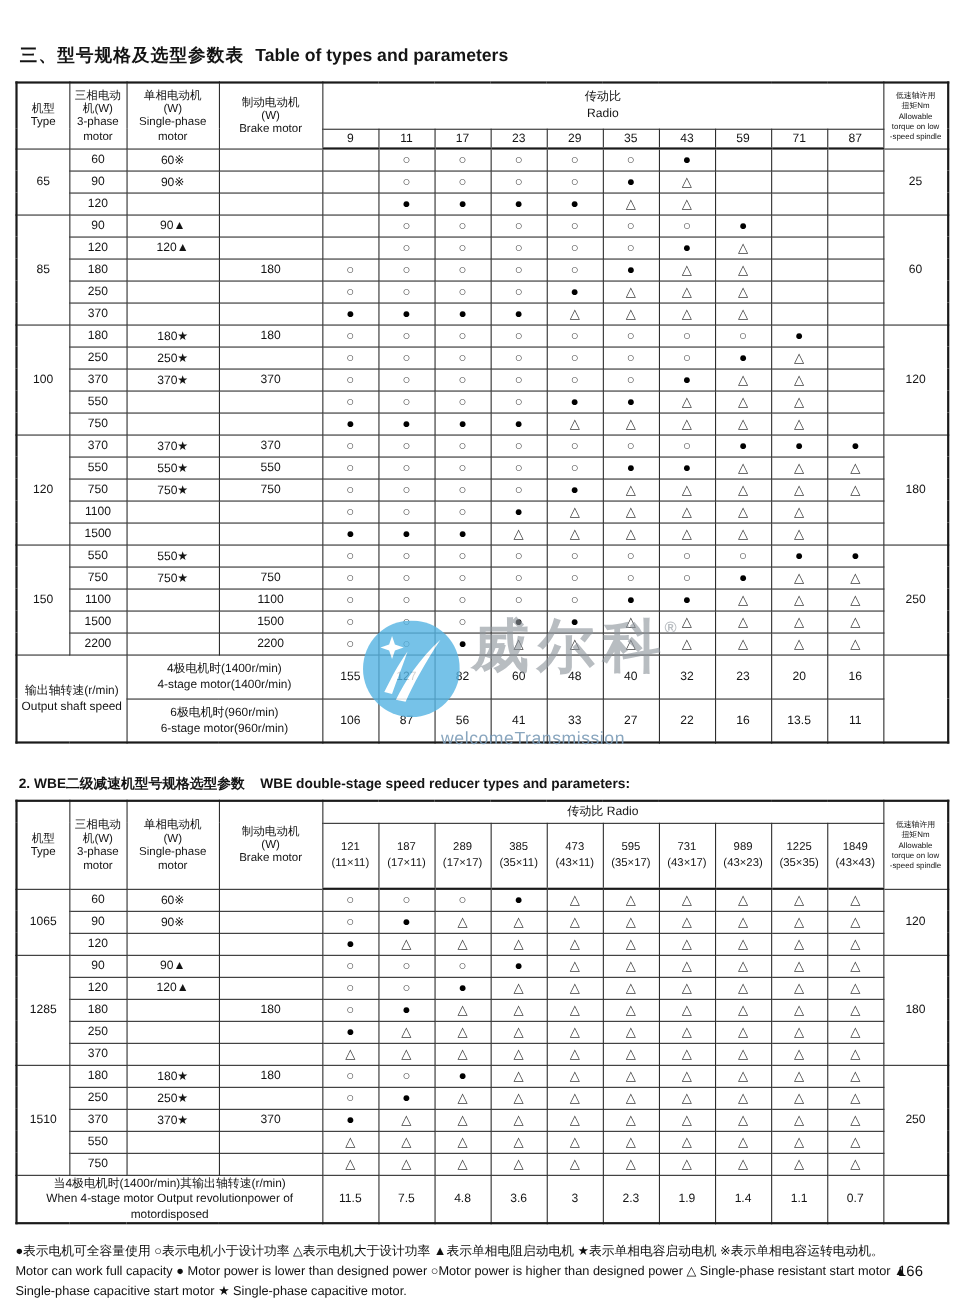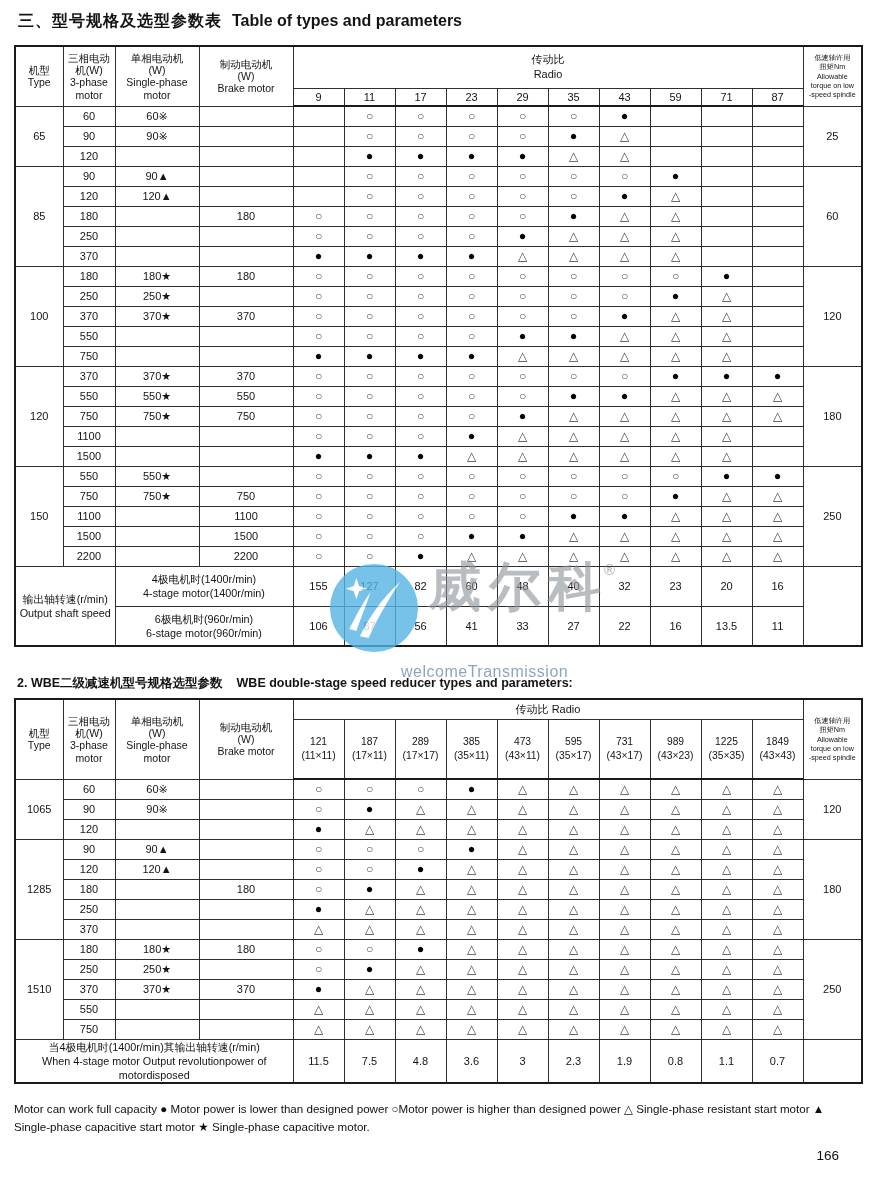--- a/index.html
+++ b/index.html
@@ -1,21 +1,21 @@
 <!DOCTYPE html>
 <html><head>
 <meta charset="utf-8">
 <style>
   html,body{margin:0;padding:0;}
   body{
     width:875px;height:1191px;background:#ffffff;color:#141414;
     font-family:"Liberation Sans","DejaVu Sans",sans-serif;
     -webkit-font-smoothing:antialiased;
   }
-  .page{position:relative;width:875px;height:1191px;box-sizing:border-box;padding:9px 14px 0 14px;overflow:hidden;}
+  .page{position:relative;width:875px;height:1191px;box-sizing:border-box;padding:38px 14px 0 14px;overflow:hidden;}
   .title{font-size:16px;font-weight:bold;margin:2px 0 13px 4px;letter-spacing:1px;}
   .title .title-en{margin-left:10px;letter-spacing:0px;}
   .caption{font-size:12.5px;font-weight:bold;margin:0 0 6px 3px;}
   .caption .cap-en{margin-left:14px;}
   .caption.second{margin-top:28px;}
 
   table{border-collapse:collapse;table-layout:fixed;width:847px;border:2px solid #1a1a1a;}
   th,td{border:1px solid #2e2e2e;padding:0;text-align:center;vertical-align:middle;font-weight:normal;overflow:hidden;}
   thead th{border-bottom-width:1px;}
   #t1 thead tr:last-child th, #t2 thead tr:last-child th{border-bottom:2px solid #1a1a1a;}
@@ -776,29 +776,30 @@
           <td colspan="4" class="speed-label">当4极电机时(1400r/min)其输出轴转速(r/min)
 When 4-stage motor Output revolutionpower of
 motordisposed</td>
           <td class="num">11.5</td>
           <td class="num">7.5</td>
           <td class="num">4.8</td>
           <td class="num">3.6</td>
           <td class="num">3</td>
           <td class="num">2.3</td>
           <td class="num">1.9</td>
-          <td class="num">0.8</td>
+          <td class="num">1.4</td>
           <td class="num">1.1</td>
           <td class="num">0.7</td>
           <td></td>
         </tr>
       </tbody>
     </table>
 
   <div class="legend">
+    <div>●表示电机可全容量使用 ○表示电机小于设计功率 △表示电机大于设计功率 ▲表示单相电阻启动电机 ★表示单相电容启动电机 ※表示单相电容运转电动机。</div>
     <div>Motor can work full capacity ● Motor power is lower than designed power ○Motor power is higher than designed power △ Single-phase resistant start motor ▲ Single-phase capacitive start motor ★ Single-phase capacitive motor.</div>
   </div>
 
   <div class="pageno">166</div>
 
   <div class="watermark">
     <svg class="wm-logo" viewBox="0 0 100 100">
       <circle id="wm-circle" cx="50" cy="50" r="50" fill="#55b4e3"></circle>
       <path d="M34,82 C44,62 58,40 80,20 C64,44 52,66 44,84 Z" fill="#ffffff"></path>
       <path d="M22,74 C30,58 36,46 46,32 C40,50 34,64 30,76 Z" fill="#ffffff"></path>

